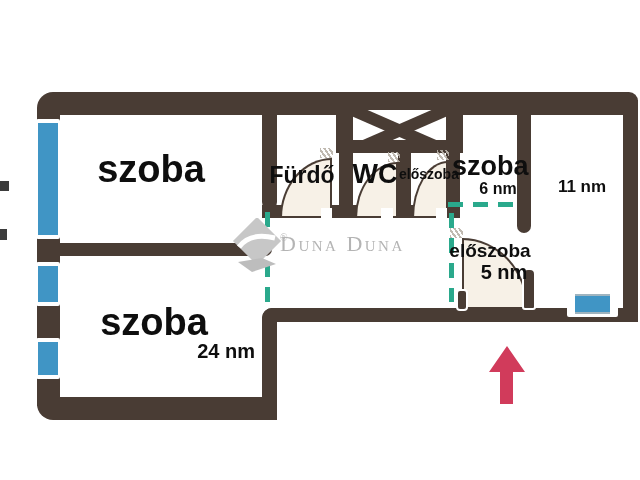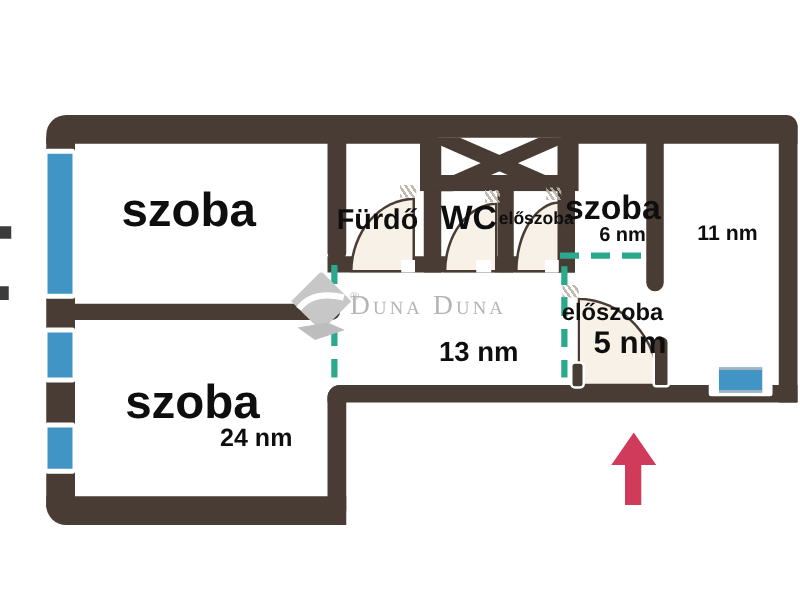--- a/index.html
+++ b/index.html
@@ -69,23 +69,23 @@
   .lbl-furdo{left:266px;top:164px;width:72px;font-size:23px;}
   .lbl-wc{left:345px;top:161px;width:60px;font-size:27px;}
   .lbl-gardrob{left:397px;top:167px;width:64px;font-size:14px;}
   .lbl-s6-name{left:452px;top:153px;width:74px;font-size:27px;}
   .lbl-s6-area{left:468px;top:181px;width:60px;font-size:16px;}
   .lbl-konyha-name{left:527px;top:154px;width:100px;font-size:31px;}
   .lbl-konyha-area{left:546px;top:178px;width:72px;font-size:17px;}
   .lbl-nappali-name{left:277px;top:237px;width:140px;font-size:40px;}
   .lbl-nappali-area{left:333px;top:271px;width:100px;font-size:22px;}
   .lbl-eloszoba-name{left:445px;top:241px;width:90px;font-size:19px;}
-  .lbl-eloszoba-area{left:464px;top:262px;width:80px;font-size:25px;}
+  .lbl-eloszoba-area{left:464px;top:262px;width:80px;font-size:20px;}
   .lbl-s24-name{left:84px;top:303px;width:140px;font-size:38px;}
-  .lbl-s24-area{left:155px;top:341px;width:100px;font-size:20px;}
+  .lbl-s24-area{left:155px;top:341px;width:100px;font-size:20px;text-align:right;}
   
   .wm-logo{left:226px;top:218px;width:62px;height:56px;}
   .wm-text{left:280px;top:233px;font-family:"Liberation Serif",serif;font-variant:small-caps;
            font-size:22px;letter-spacing:2.5px;color:var(--watermark-gray);white-space:nowrap;line-height:1;}
   .wm-text sup{position:static;font-size:10px;vertical-align:6px;letter-spacing:0;}
   
   .entry-arrow{left:487px;top:346px;width:40px;height:59px;color:var(--arrow-red);}
   .em1{left:0;top:181px;width:9px;height:10px;}
   .em2{left:0;top:229px;width:7px;height:11px;}
 </style>
@@ -164,21 +164,20 @@
       <sup>®</sup>
     </div>
 
   <div class="lbl lbl-s19-name">szoba</div>
   <div class="lbl lbl-wc">WC</div>
   <div class="lbl lbl-furdo">Fürdő</div>
   <div class="lbl lbl-gardrob">előszoba</div>
   <div class="lbl lbl-s6-name">szoba</div>
   <div class="lbl lbl-s6-area">6 nm</div>
   <div class="lbl lbl-konyha-area">11 nm</div>
-  <div class="lbl lbl-nappali-area">13 nm</div>
   <div class="lbl lbl-eloszoba-name">előszoba</div>
   <div class="lbl lbl-eloszoba-area">5 nm</div>
   <div class="lbl lbl-s24-name">szoba</div>
   <div class="lbl lbl-s24-area">24 nm</div>
 
   <svg class="entry-arrow" viewBox="0 0 40 59">
     <path d="M20 0 L38 26 H26 V58 H13 V26 H2 Z" fill="currentColor"></path>
   </svg>
 
   <div class="edge-mark em1"></div>

